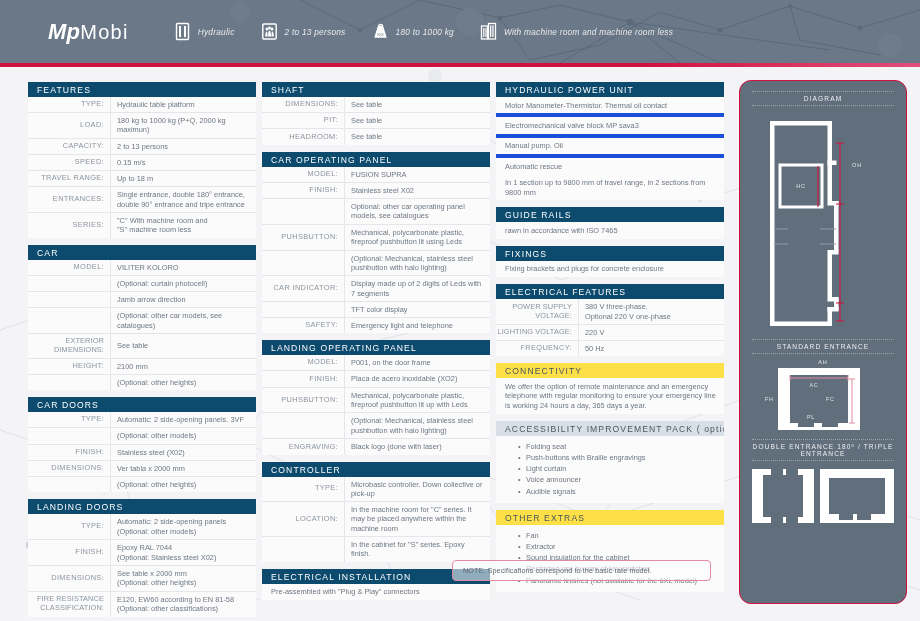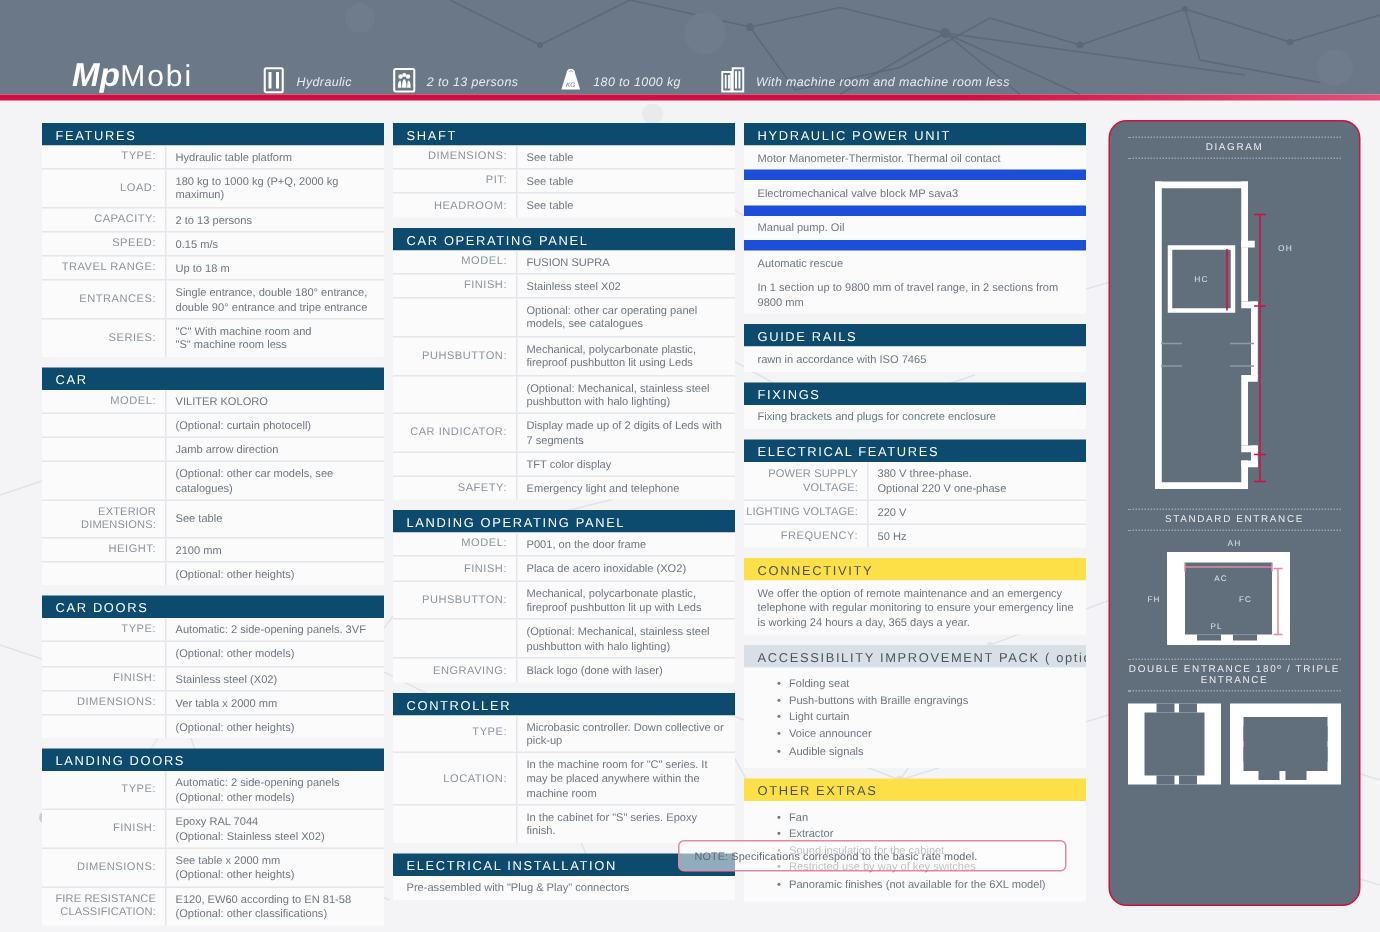--- a/index.html
+++ b/index.html
@@ -20,21 +20,21 @@
   
   .header {
     position: absolute; top: 0; left: 0; width: 920px; height: 63px;
     background: #6a7887;
     overflow: hidden;
     z-index: 2;
   }
   .header-net { position: absolute; inset: 0; }
   .header-inner {
     position: relative; z-index: 3;
-    height: 63px; display: flex; align-items: flex-end;
+    height: 63px; display: flex; align-items: center;
   }
   .logo {
     margin-left: 48px; color: #fff;
     font-size: 21px; letter-spacing: .2px; white-space: nowrap;
   }
   .logo .mp { font-weight: bold; font-style: italic; font-size: 22px; }
   .logo .mobi { font-weight: normal; letter-spacing: 1.3px; font-size: 20px; }
 
   .header-feats { display: flex; align-items: center; margin-left: 45px; gap: 26px; }
   .hfeat { display: flex; align-items: center; gap: 7px; font-style: italic; }
@@ -92,21 +92,21 @@
   .row-value {
     flex: 1; padding: 3px 5px 3px 6px;
     font-size: 7.4px; color: #6d7781; line-height: 9.2px;
     border-left: 1px solid #e3e6ea;
     min-height: 14px; display: flex; align-items: center;
   }
   .row-value.two { line-height: 9.4px; }
 
   
   .prow {
-    border-top: 7px solid #1d4ed8;
+    border-top: 4px solid #1d4ed8;
     padding: 3.5px 8px 3.5px 9px;
     font-size: 7.4px; color: #6d7781; line-height: 9.4px;
   }
   .prow.first { border-top: none; }
 
   
   .blist {
     padding: 5px 8px 6px 30px;
     font-size: 7.4px; color: #6d7781; line-height: 11.2px;
   }

